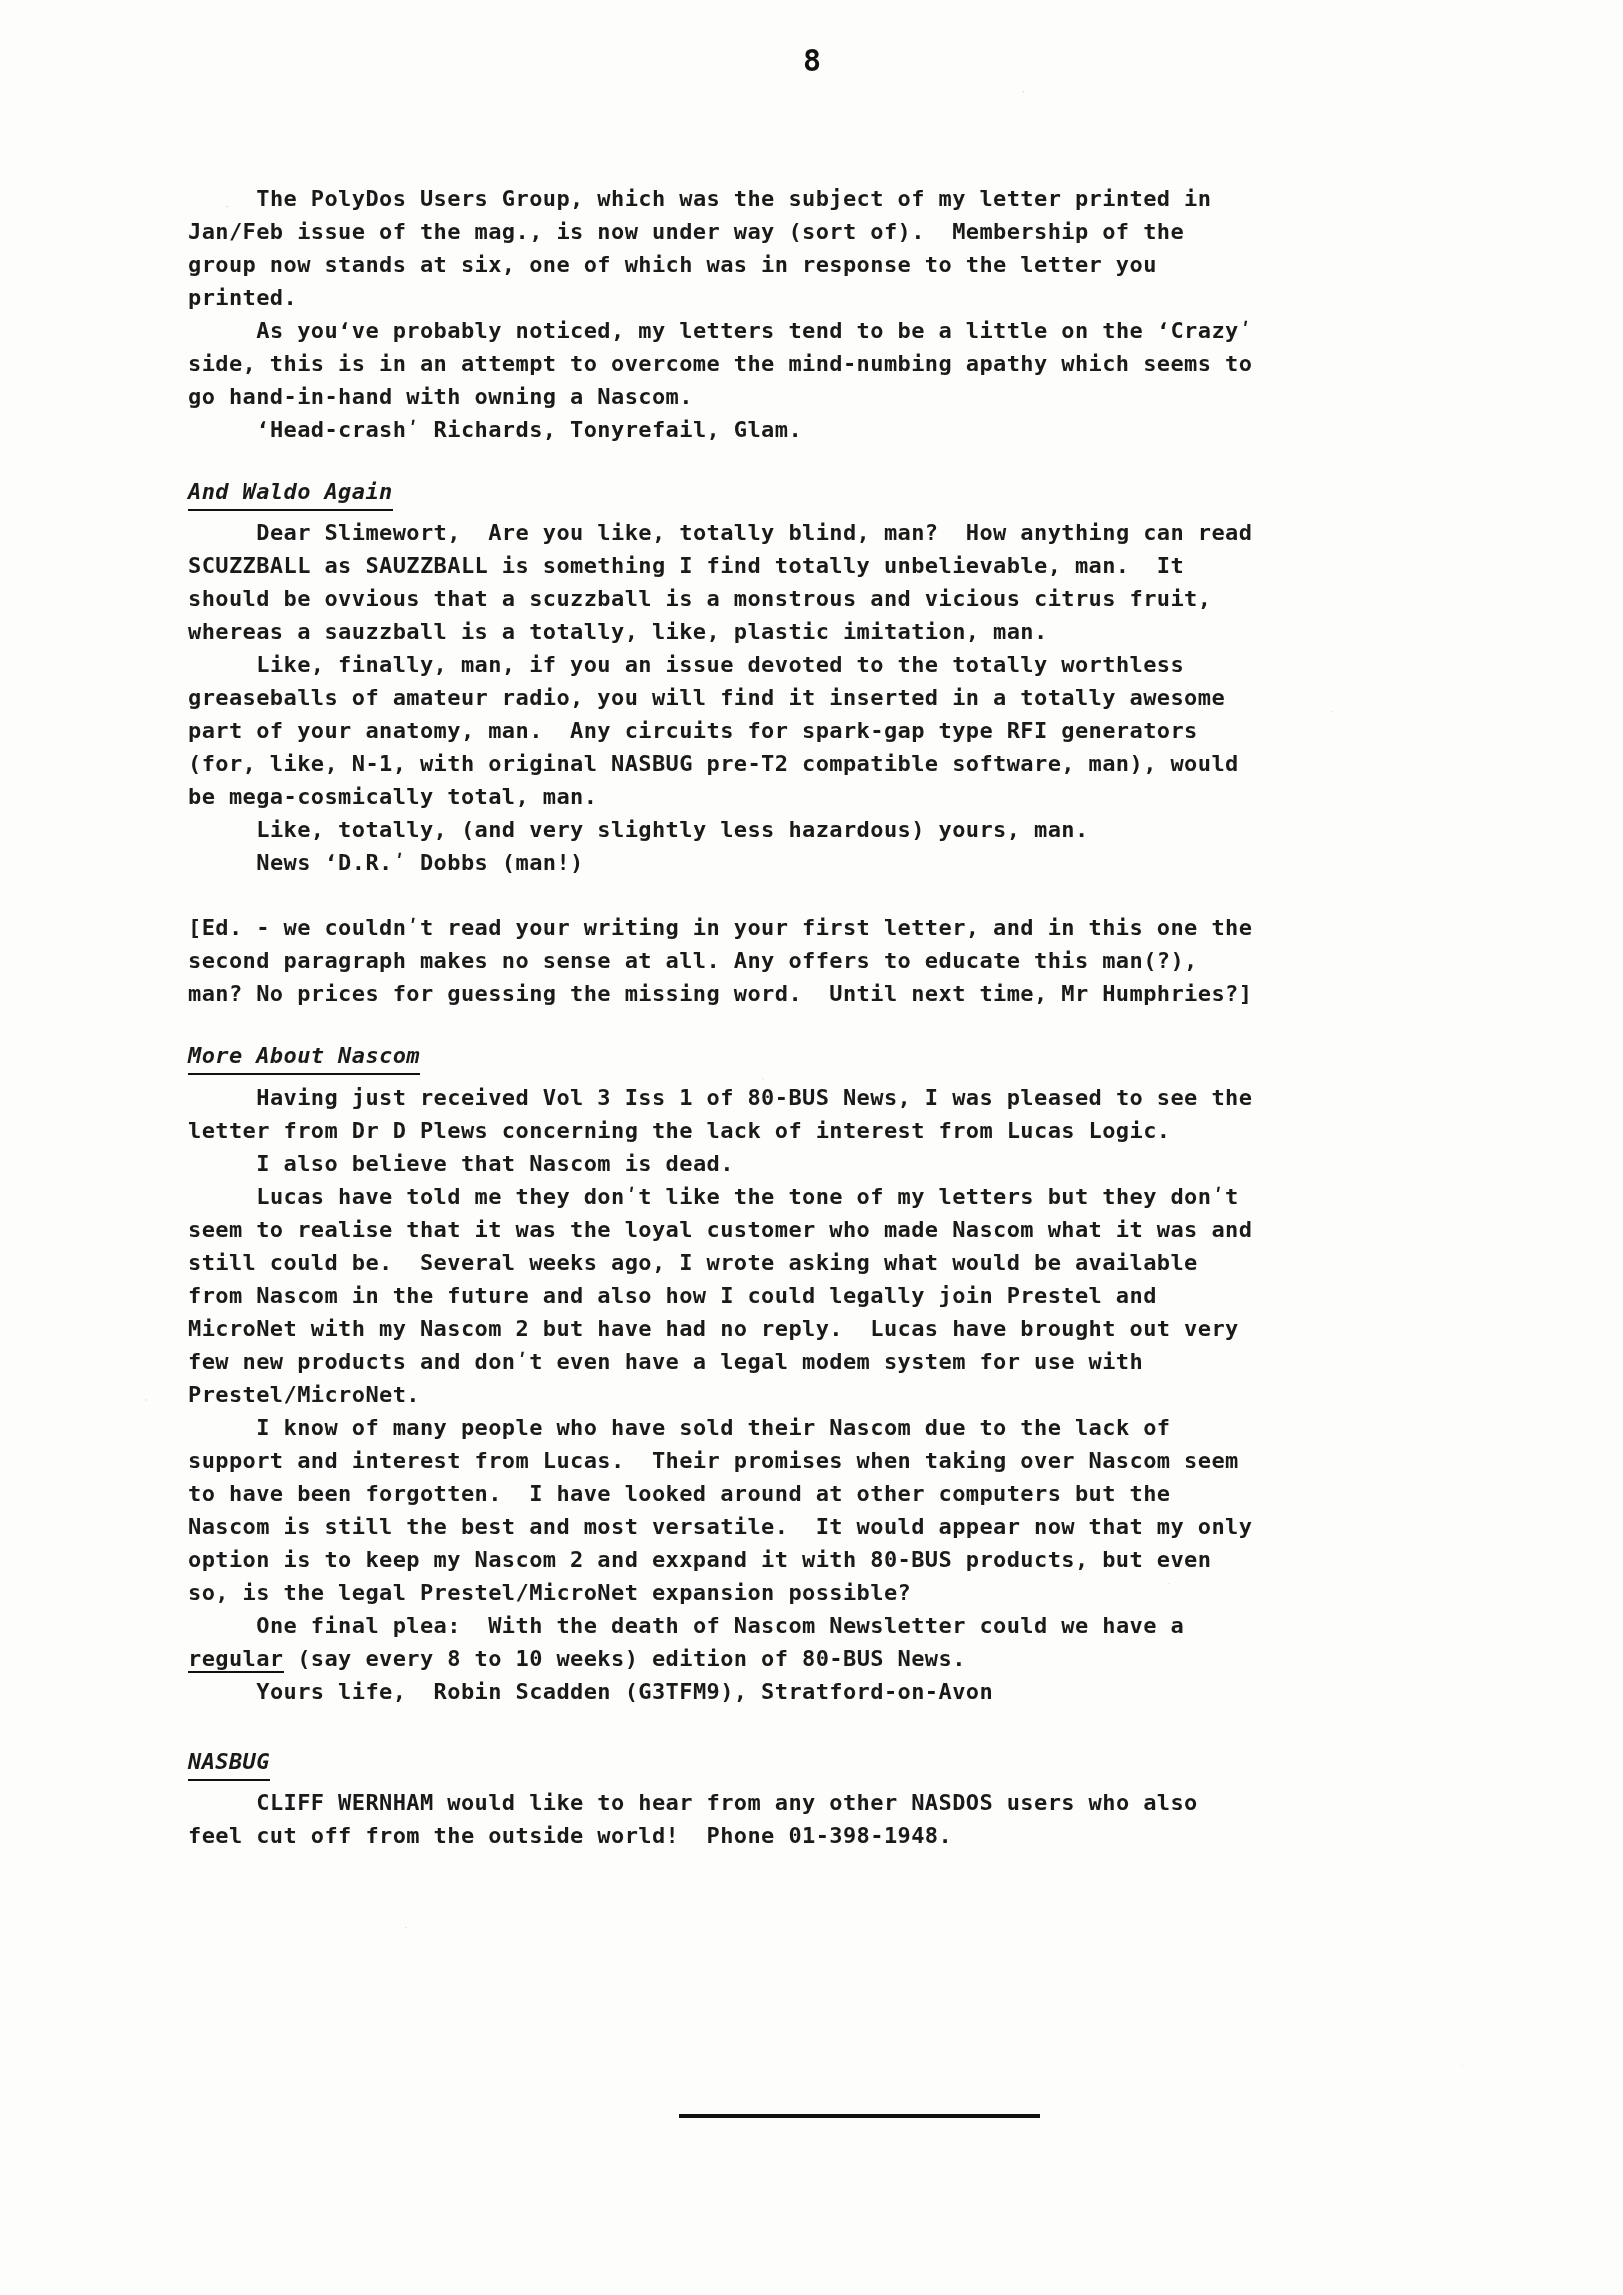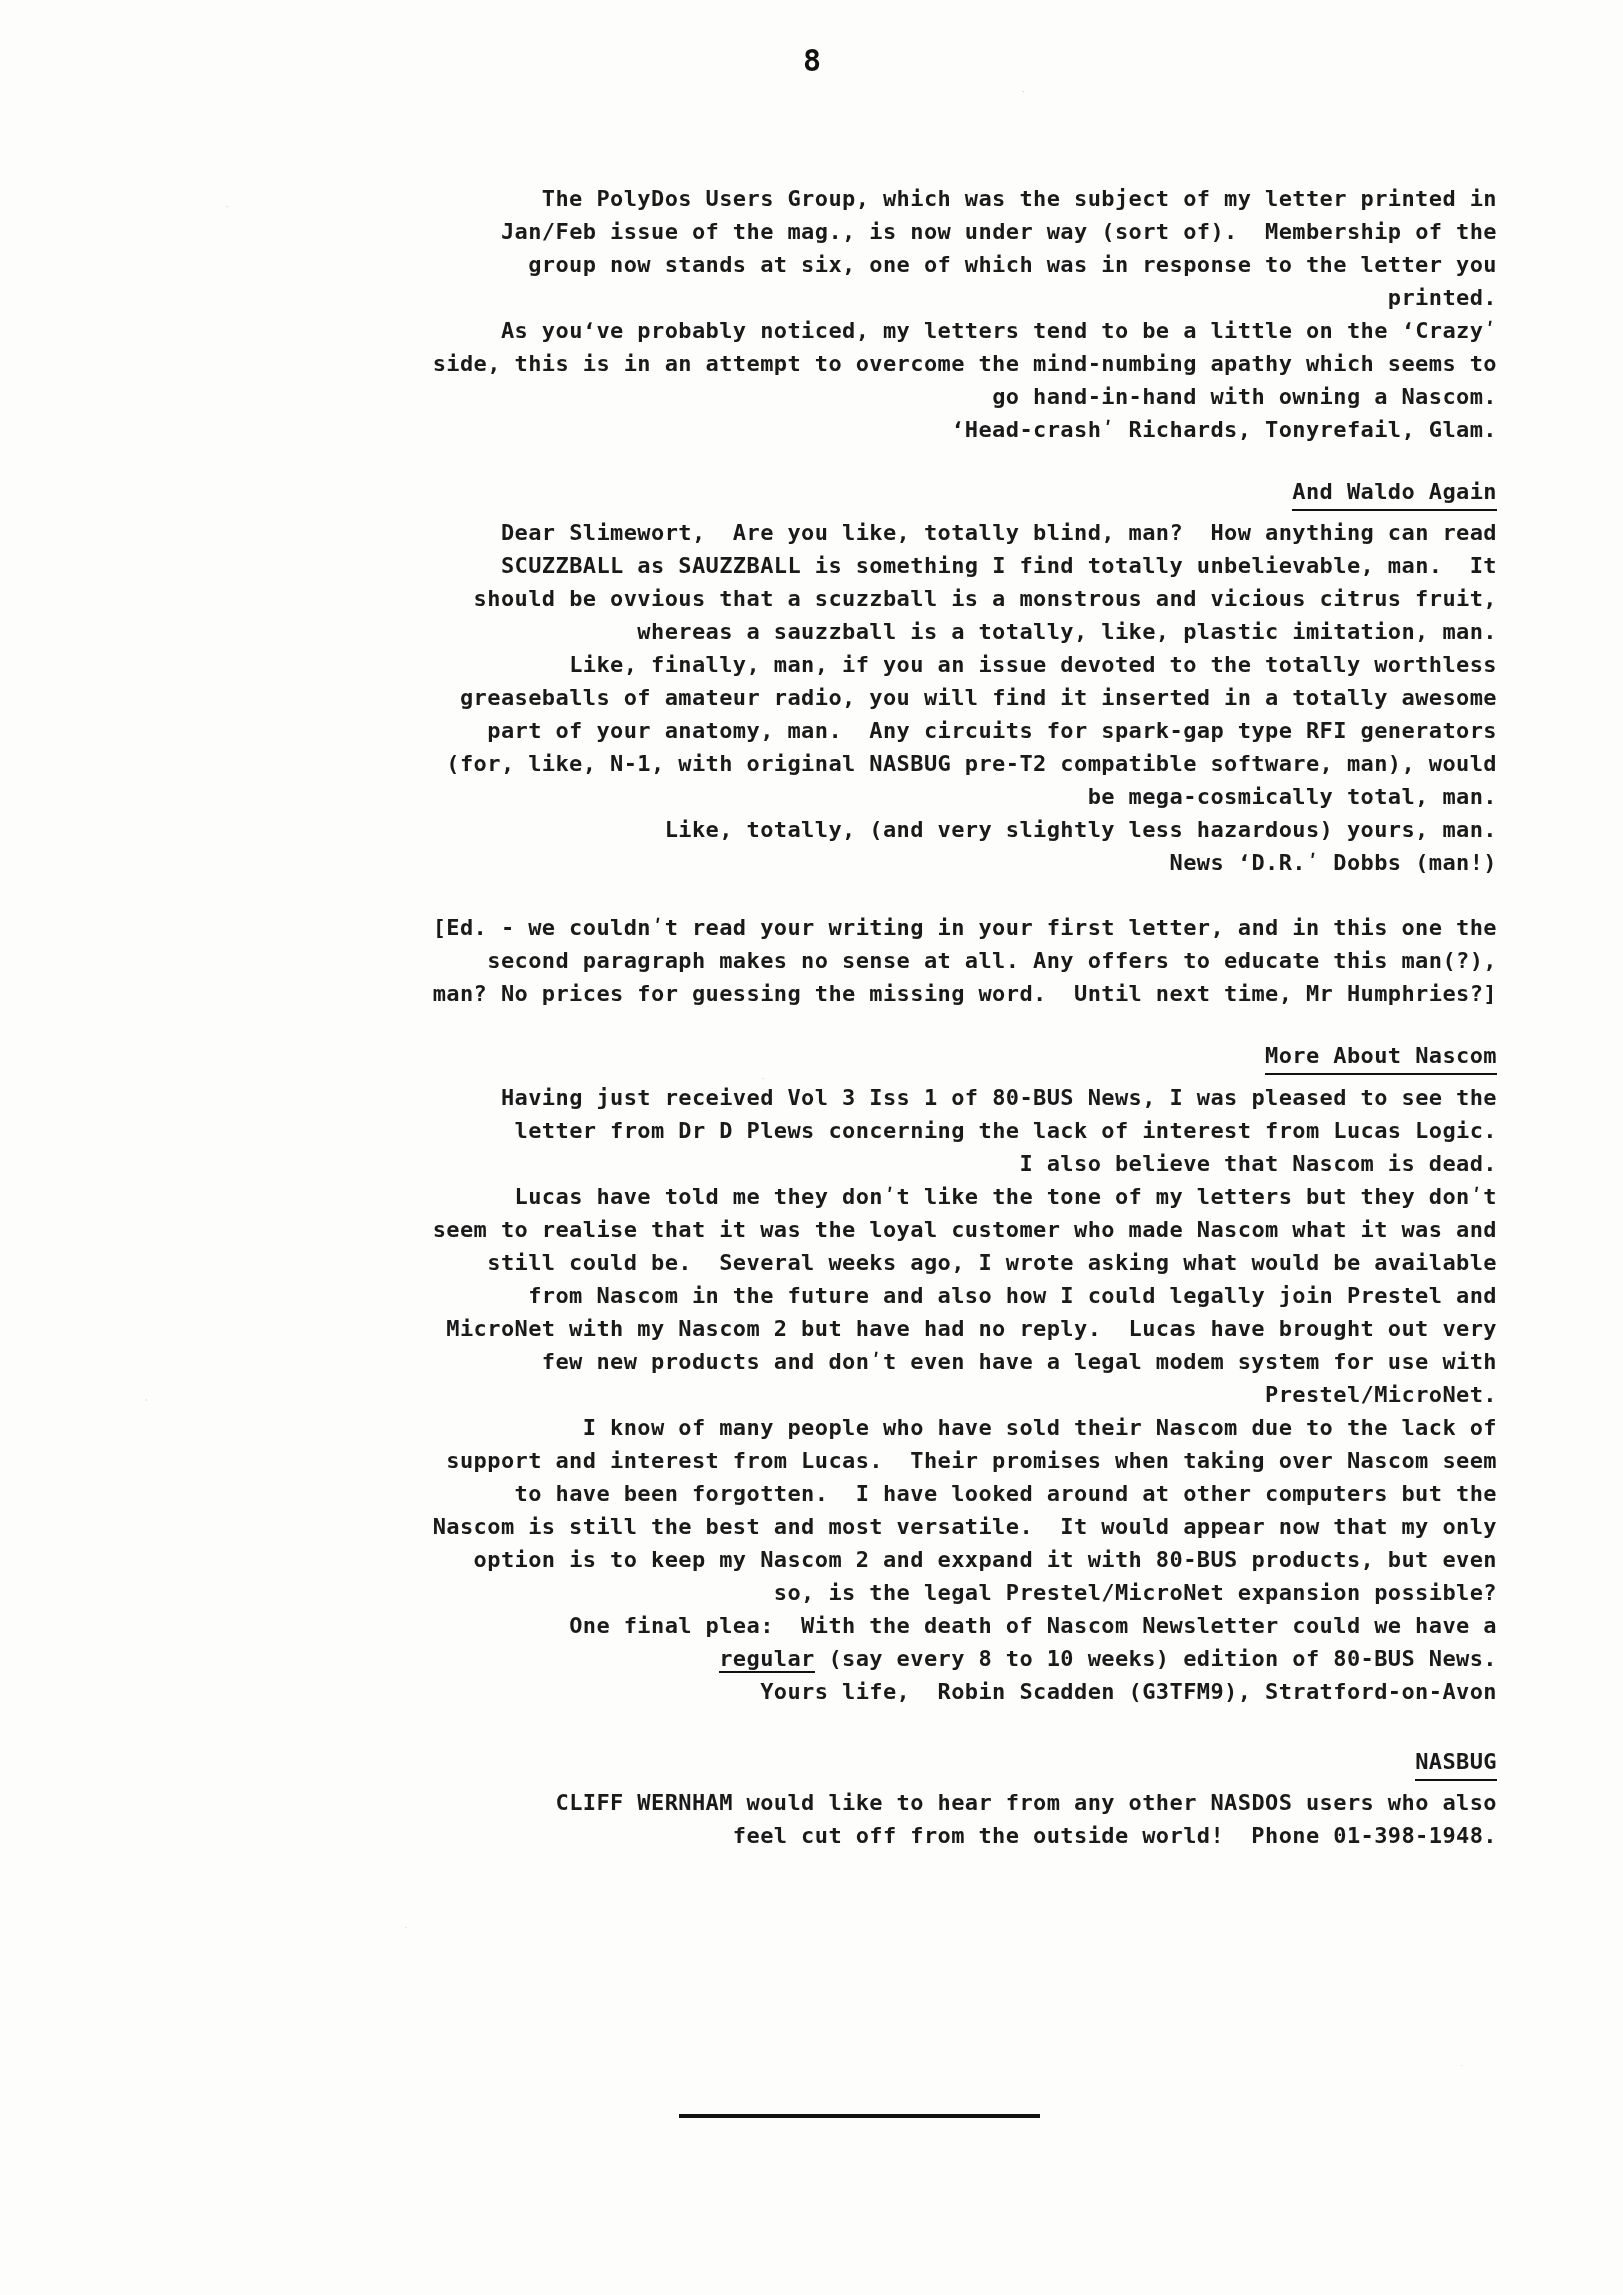--- a/index.html
+++ b/index.html
@@ -63,30 +63,31 @@
     line-height: 33px;
     color: #1a1a1a;
     letter-spacing: 0.4px;
     white-space: pre-wrap;
     margin: 0;
     font-weight: 600;
     text-rendering: optimizeLegibility;
   }
 
   
-  .block { margin: 0 0 0 16px; text-align: right; }
+  .block { margin: 0 0 0 16px; }
   .gap-md { height: 32px; }
   .gap-lg { height: 40px; }
 
   .heading {
     display: inline-block;
     border-bottom: 2.8px solid #111;
     padding-bottom: 2.8px;
     line-height: 28px;
     font-weight: 700;
+    font-style: italic;
   }
   .heading-wrap { margin-bottom: 5.6px; }
 
   .u {
     border-bottom: 2.8px solid #111;
     padding-bottom: 0.7px;
   }
 
   .rule-bottom {
     position: absolute;

